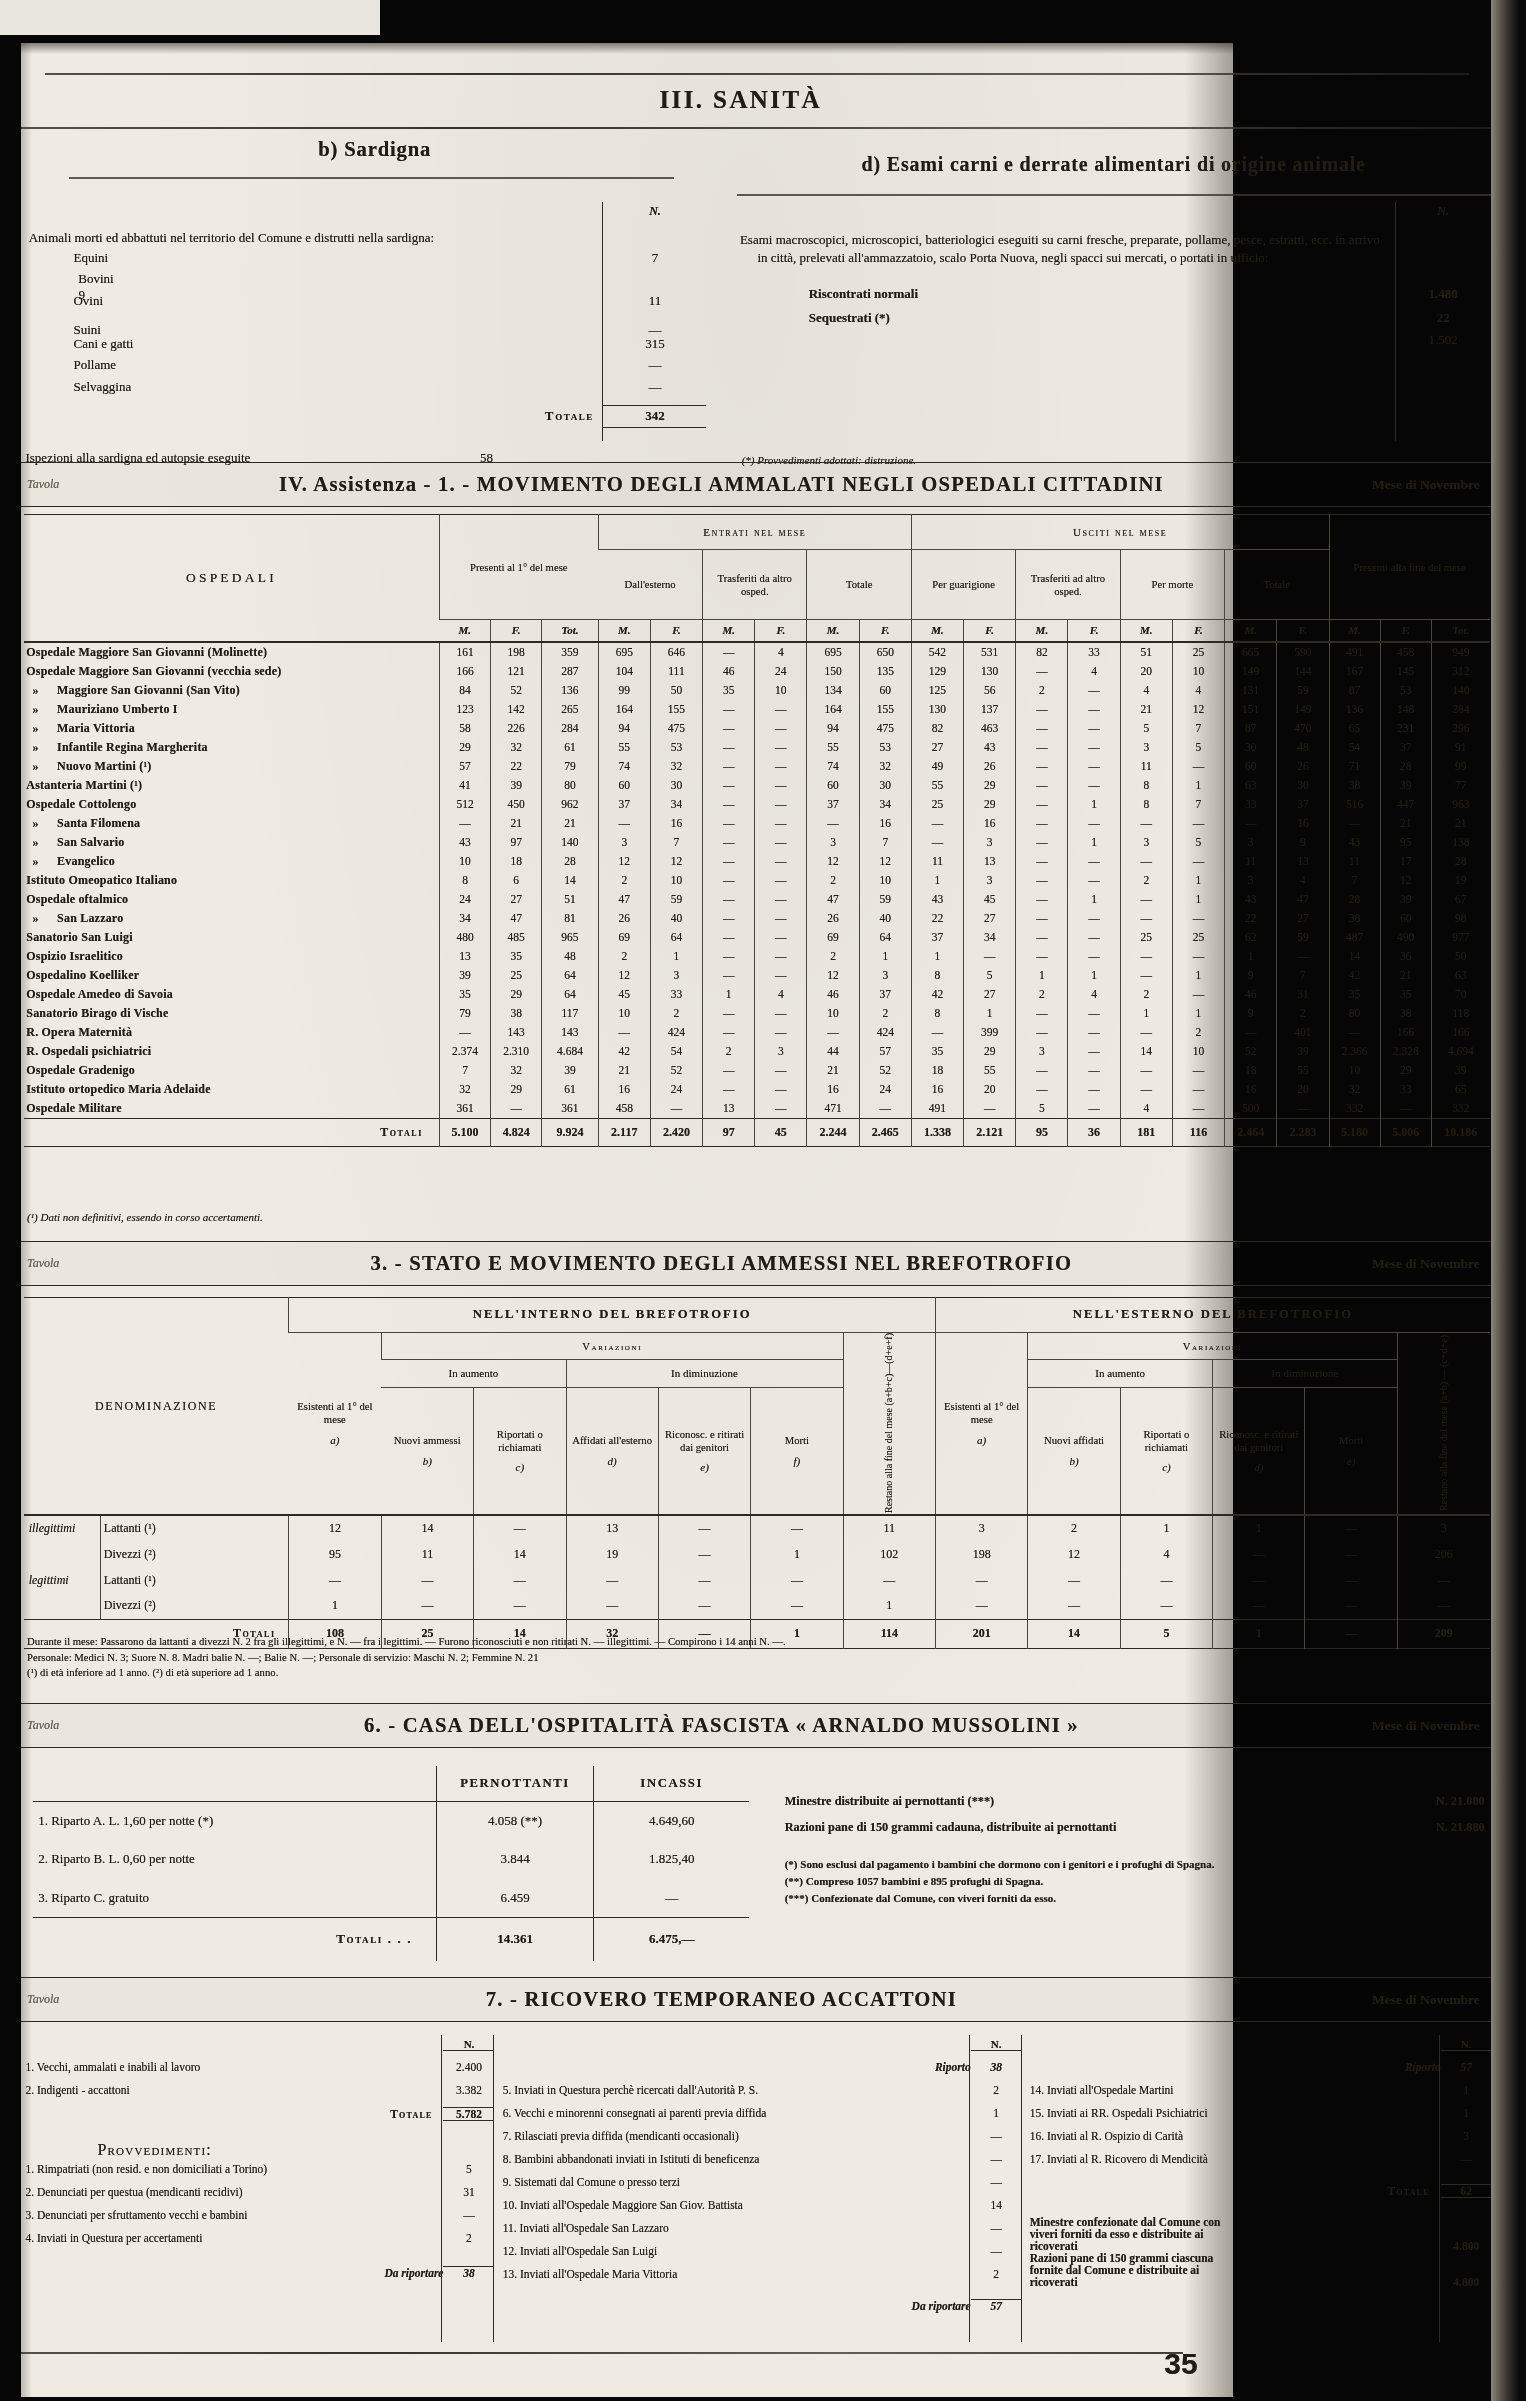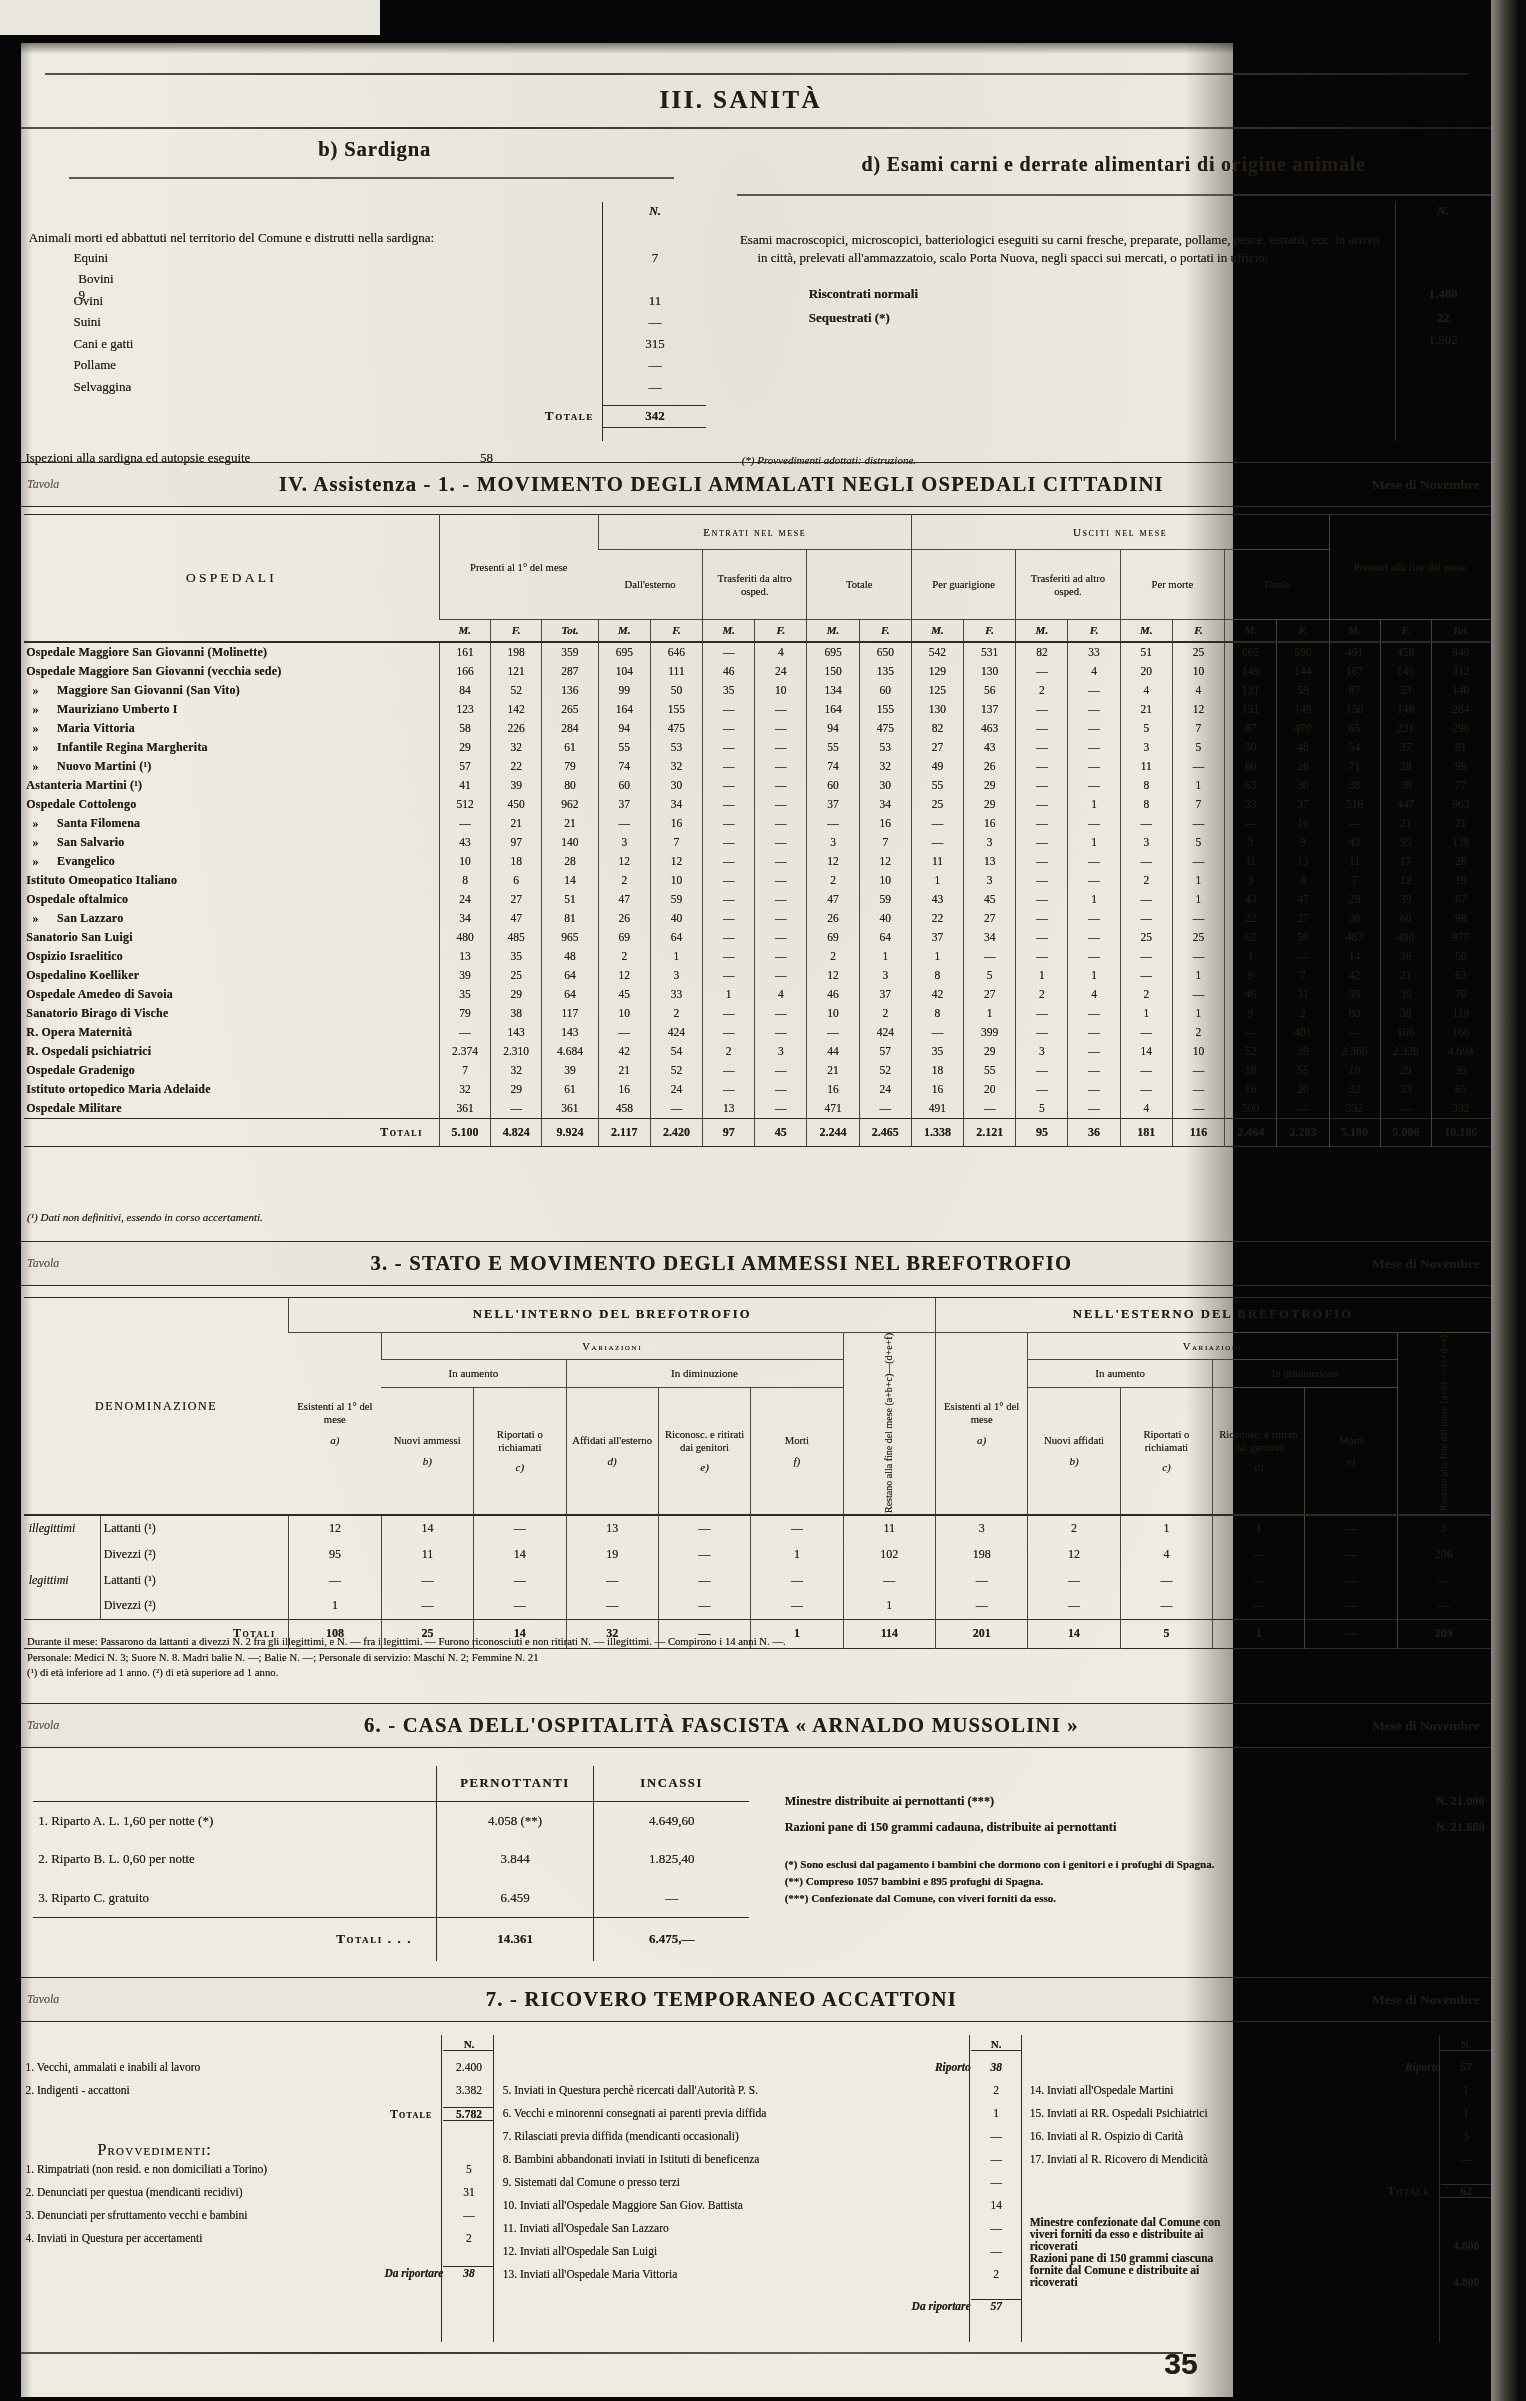--- a/index.html
+++ b/index.html
@@ -139,21 +139,21 @@
           <span class="val" style="width:103px;">9</span>
         </div>
 
         <div class="lrow" style="height:21.5px;">
           <span style="padding-left:48px;white-space:nowrap;">Ovini</span>
           <span class="dots"></span>
           <span class="val" style="width:103px;">11</span>
         </div>
 
         <div class="lrow" style="height:21.5px;">
-          <span style="padding-left:48px;white-space:nowrap;">Suini</span>
+          <span style="padding-left:48px;white-space:nowrap;margin-top:8px;">Suini</span>
           <span class="dots"></span>
           <span class="val" style="width:103px;">—</span>
         </div>
 
         <div class="lrow" style="height:21.5px;">
           <span style="padding-left:48px;white-space:nowrap;">Cani e gatti</span>
           <span class="dots"></span>
           <span class="val" style="width:103px;">315</span>
         </div>
 

